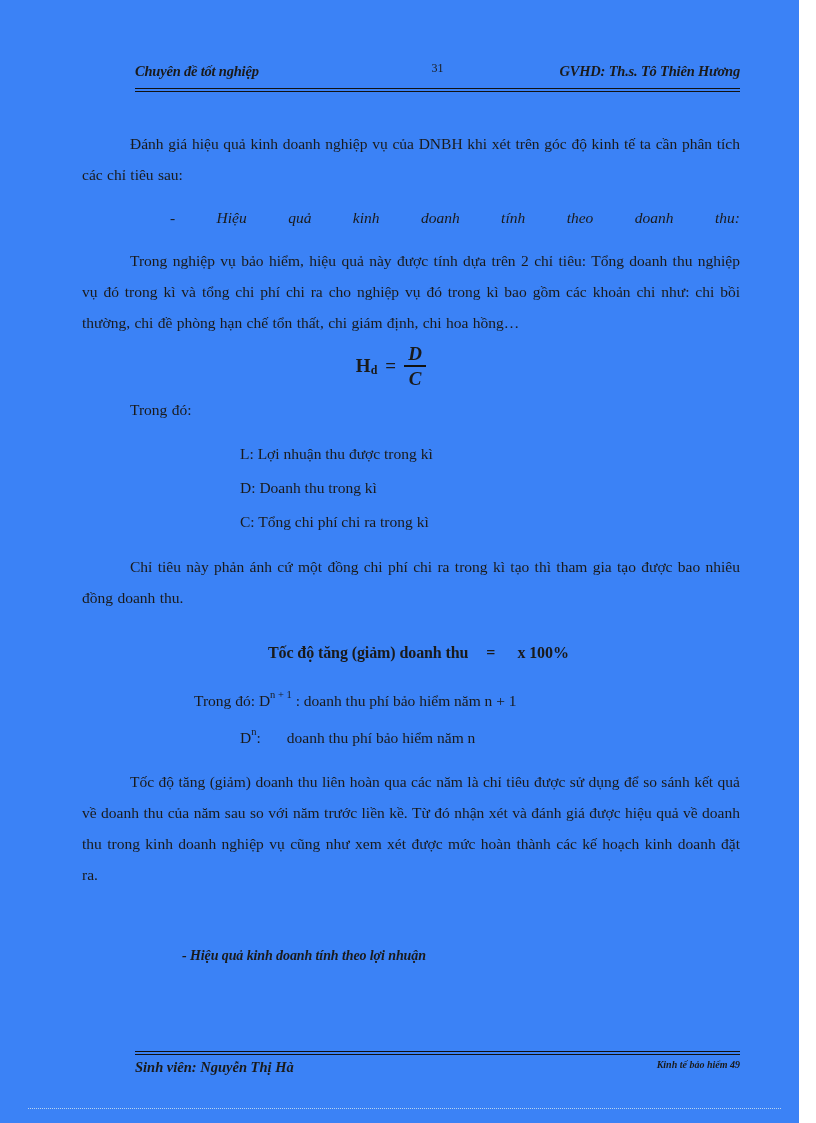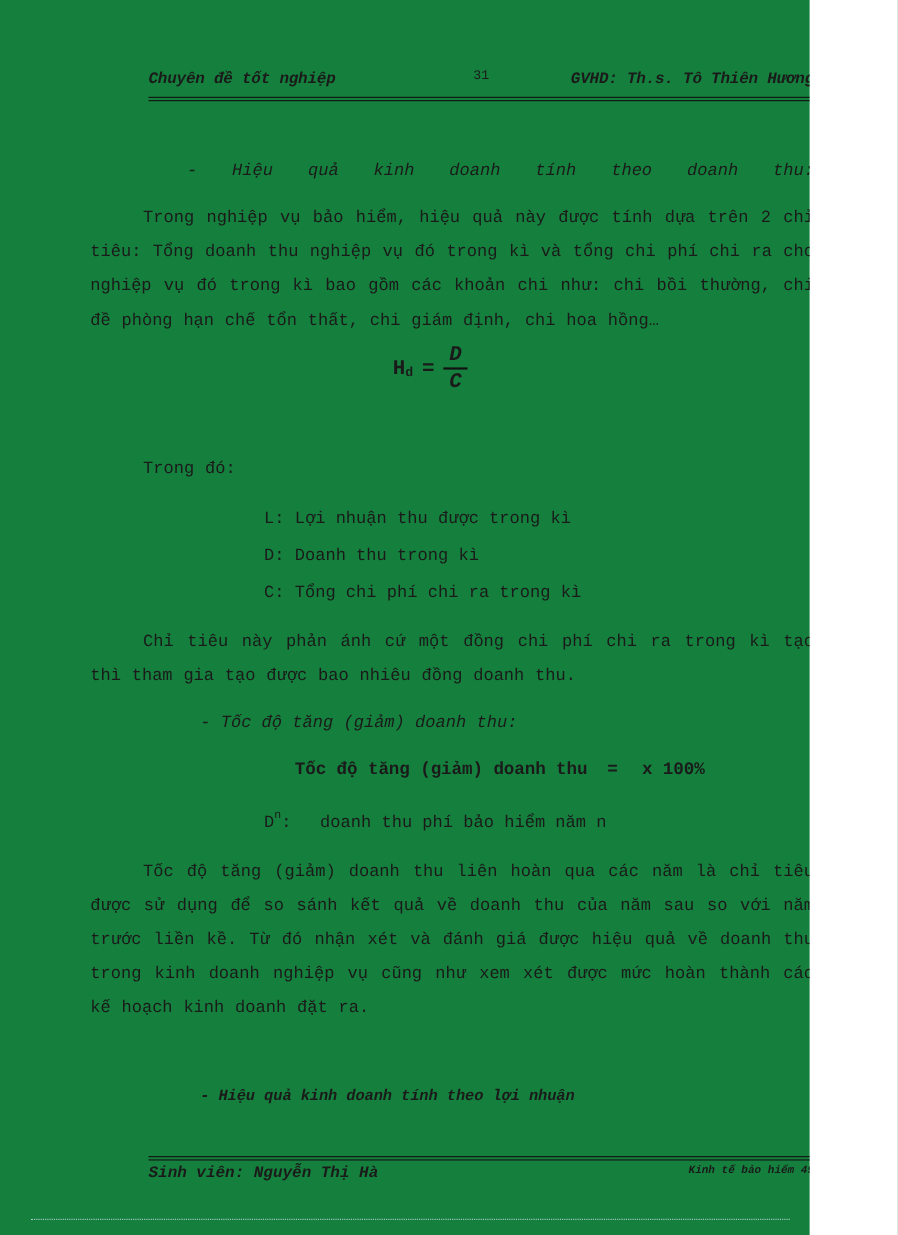--- a/index.html
+++ b/index.html
@@ -2,24 +2,24 @@
 <html><head>
 <meta charset="utf-8">
 <style>
   html, body {
     margin: 0;
     padding: 0;
     background: #ffffff;
   }
   .page {
     position: relative;
-    width: 736px;
+    width: 799px;
     height: 1123px;
-    background: #15803d;
-    font-family: Liberation Mono, monospace;
+    background: #3b82f6;
+    font-family: Liberation Serif, serif;
     color: #1a1a1a;
     overflow: hidden;
   }
 
   
   .header {
     position: absolute;
     left: 135px;
     top: 58px;
     width: 605px;
@@ -78,21 +78,21 @@
   }
   p.para {
     margin: 0 0 0 0;
     font-size: 15.5px;
     line-height: 31px;
     text-align: justify;
     text-justify: inter-word;
     text-indent: 48px;
     word-spacing: 0.5px;
   }
-  p.para.noindent { text-indent: 0; margin-top: 48px; }
+  p.para.noindent { text-indent: 0; }
 
   .spacer-sm { height: 12px; }
   .spacer-md { height: 20px; }
   .spacer-lg { height: 30px; }
 
   
   .subhead-justified {
     font-size: 15.5px;
     line-height: 31px;
     font-style: italic;
@@ -263,20 +263,21 @@
     <div class="header-row">
       <div class="hdr-left">Chuyên đề tốt nghiệp</div>
       <div class="hdr-center">31</div>
       <div class="hdr-right">GVHD: Th.s. Tô Thiên Hương</div>
     </div>
     <div class="rule-double"></div>
   </div>
 
   <div class="body">
 
+    <p class="para">Đánh giá hiệu quả kinh doanh nghiệp vụ của DNBH khi xét trên góc độ kinh tế ta cần phân tích các chỉ tiêu sau:</p>
 
     <div class="spacer-sm"></div>
 
     <div class="subhead-justified">
       <span>-</span>
       <span>Hiệu</span>
       <span>quả</span>
       <span>kinh</span>
       <span>doanh</span>
       <span>tính</span>
@@ -311,28 +312,28 @@
       <div class="defline"><span>D</span><span>: Doanh thu trong kì</span></div>
       <div class="defline"><span>C</span><span>: Tổng chi phí chi ra trong kì</span></div>
     </div>
 
     <div class="spacer-sm"></div>
 
     <p class="para">Chỉ tiêu này phản ánh cứ một đồng chi phí chi ra trong kì tạo thì tham gia tạo được bao nhiêu đồng doanh thu.</p>
 
     <div class="spacer-sm"></div>
 
-    <div class="subhead-italic">- Tốc độ tăng (giảm) doanh thu:</div>
 
     <div class="spacer-sm"></div>
 
     <div class="growth-formula"><span>Tốc độ tăng (giảm) doanh thu</span><span class="gap-eq"></span><span>=</span><span class="gap-x"></span><span>x 100%</span></div>
 
     <div class="spacer-sm"></div>
 
+    <div class="where-line"><span>Trong đó: D</span><span class="sup">n + 1</span><span> : doanh thu phí bảo hiểm năm n + 1</span></div>
 
     <div class="where-line indent2"><span>D</span><span class="sup">n</span><span>:</span><span class="gap"></span><span>doanh thu phí bảo hiểm năm n</span></div>
 
     <div class="spacer-sm"></div>
 
     <p class="para">Tốc độ tăng (giảm) doanh thu liên hoàn qua các năm là chỉ tiêu được sử dụng để so sánh kết quả về doanh thu của năm sau so với năm trước liền kề. Từ đó nhận xét và đánh giá được hiệu quả về doanh thu trong kinh doanh nghiệp vụ cũng như xem xét được mức hoàn thành các kế hoạch kinh doanh đặt ra.</p>
 
     <div class="spacer-lg"></div>
     <div class="spacer-md"></div>
 

